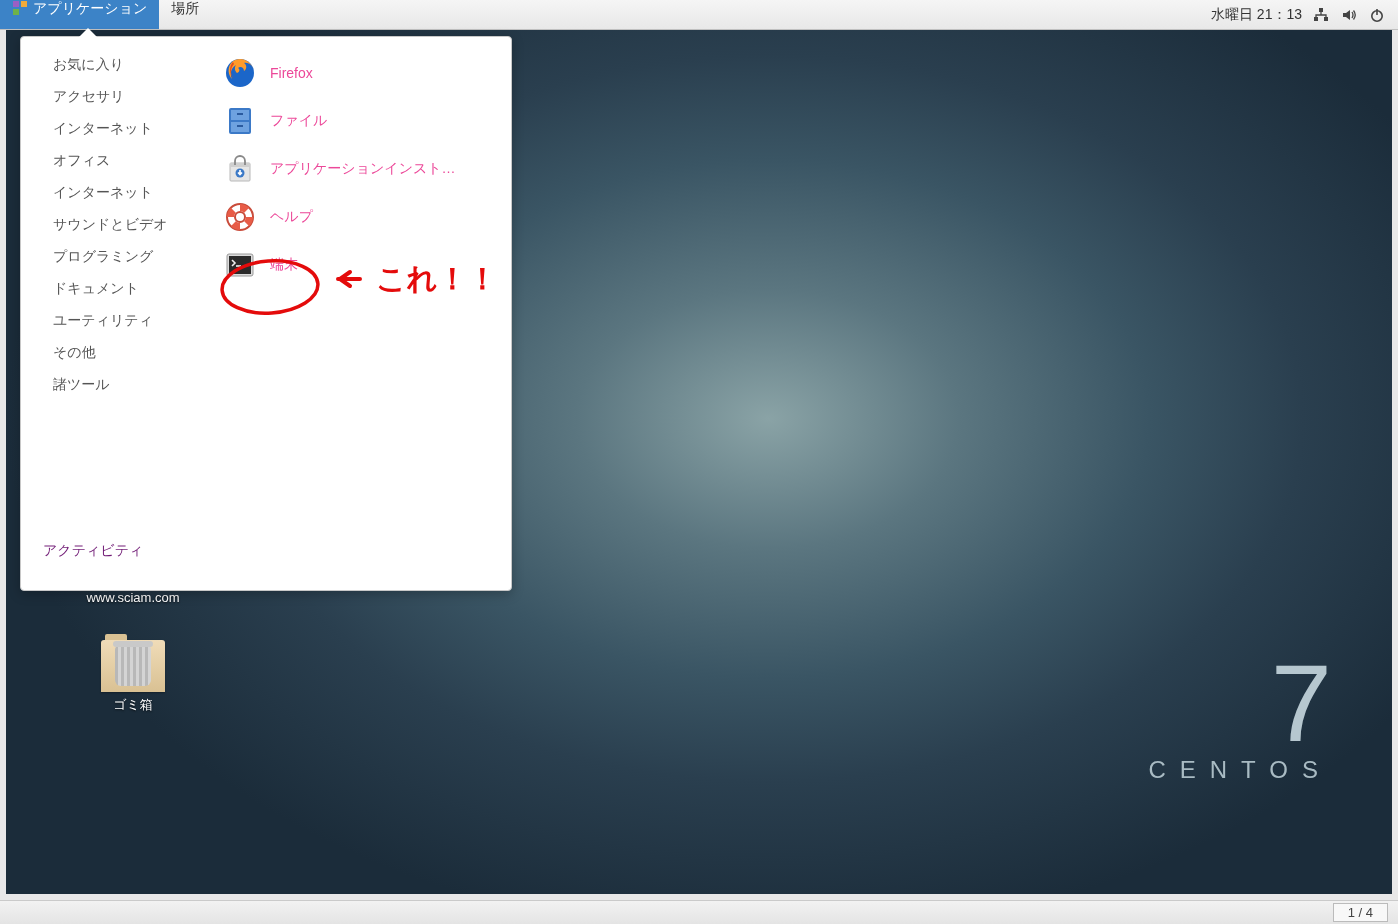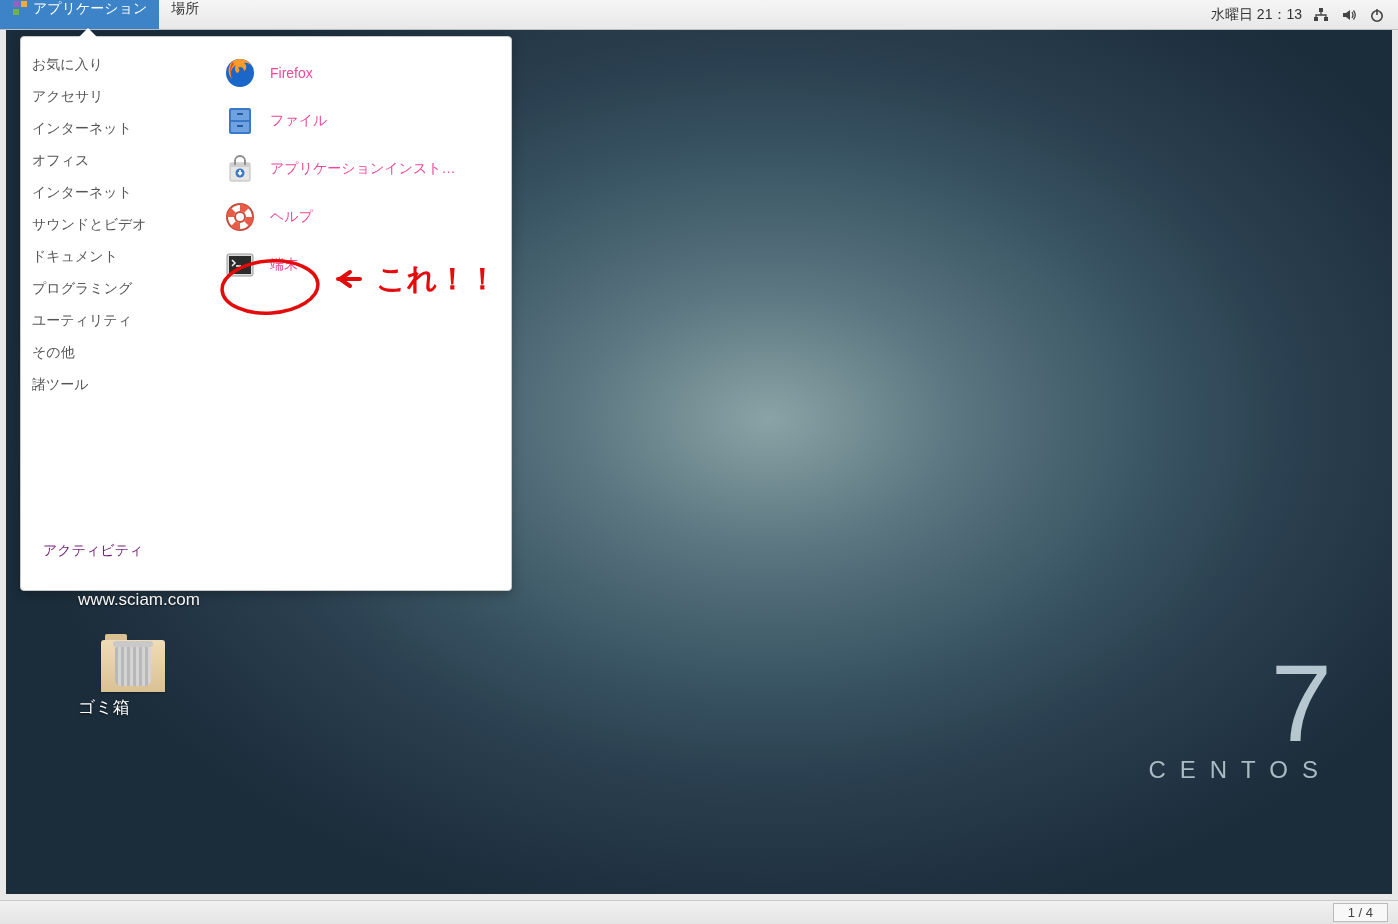--- a/index.html
+++ b/index.html
@@ -75,22 +75,23 @@
     .centos-text {
       font-size: 24px;
       letter-spacing: 14px;
       font-weight: 400;
       margin-top: 4px;
       color: #a9bbc3;
     }
     .desktop-icon {
       position: absolute;
       width: 110px;
+      text-align: center;
       color: #fff;
-      font-size: 17px;
+      font-size: 13px;
       cursor: pointer;
     }
     .desktop-icon .icon-box {
       width: 64px;
       height: 52px;
       margin: 0 auto 4px;
       background: linear-gradient(to bottom, #f0dcb8, #d9c193);
       border-radius: 3px 3px 0 0;
       position: relative;
       box-shadow: 0 1px 2px rgba(0,0,0,0.3);
@@ -143,21 +144,21 @@
       border-bottom: 9px solid #fff;
     }
     .menu-left {
       width: 185px;
       padding: 12px 0;
       border-right: 0;
       display: flex;
       flex-direction: column;
     }
     .menu-category {
-      padding: 7px 11px;
+      padding: 7px 32px;
       font-size: 14px;
       color: #555;
       cursor: pointer;
     }
     .menu-activity {
       margin-top: auto;
       padding: 12px 22px 18px;
       font-size: 14px;
       color: #701a75;
       cursor: pointer;
@@ -275,22 +276,22 @@
 </div>
 
 <div class="app-menu">
   <div class="menu-left">
     <div class="menu-category">お気に入り</div>
     <div class="menu-category">アクセサリ</div>
     <div class="menu-category">インターネット</div>
     <div class="menu-category">オフィス</div>
     <div class="menu-category">インターネット</div>
     <div class="menu-category">サウンドとビデオ</div>
+    <div class="menu-category">プログラミング</div>
     <div class="menu-category">ドキュメント</div>
-    <div class="menu-category">プログラミング</div>
     <div class="menu-category">ユーティリティ</div>
     <div class="menu-category">その他</div>
     <div class="menu-category">諸ツール</div>
     <div class="menu-activity">アクティビティ</div>
   </div>
   <div class="menu-right">
     <div class="app-item">
       <span class="app-icon">
         <svg width="32" height="32" viewBox="0 0 32 32">
           <circle cx="16" cy="16" r="14" fill="#1b66c9"></circle>

